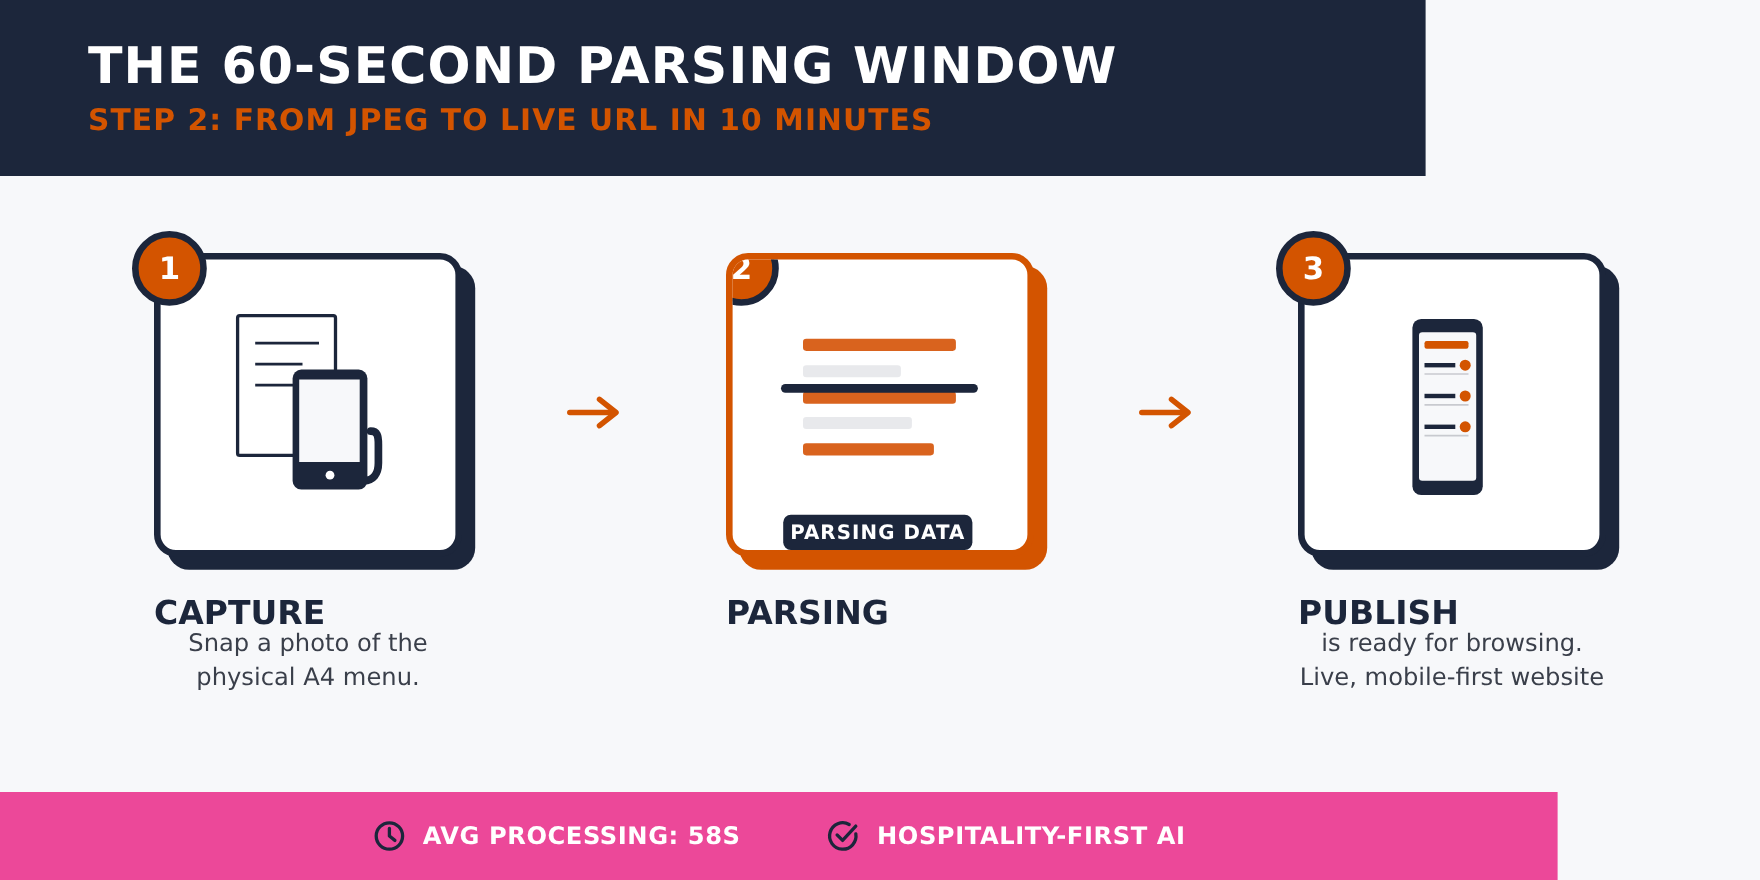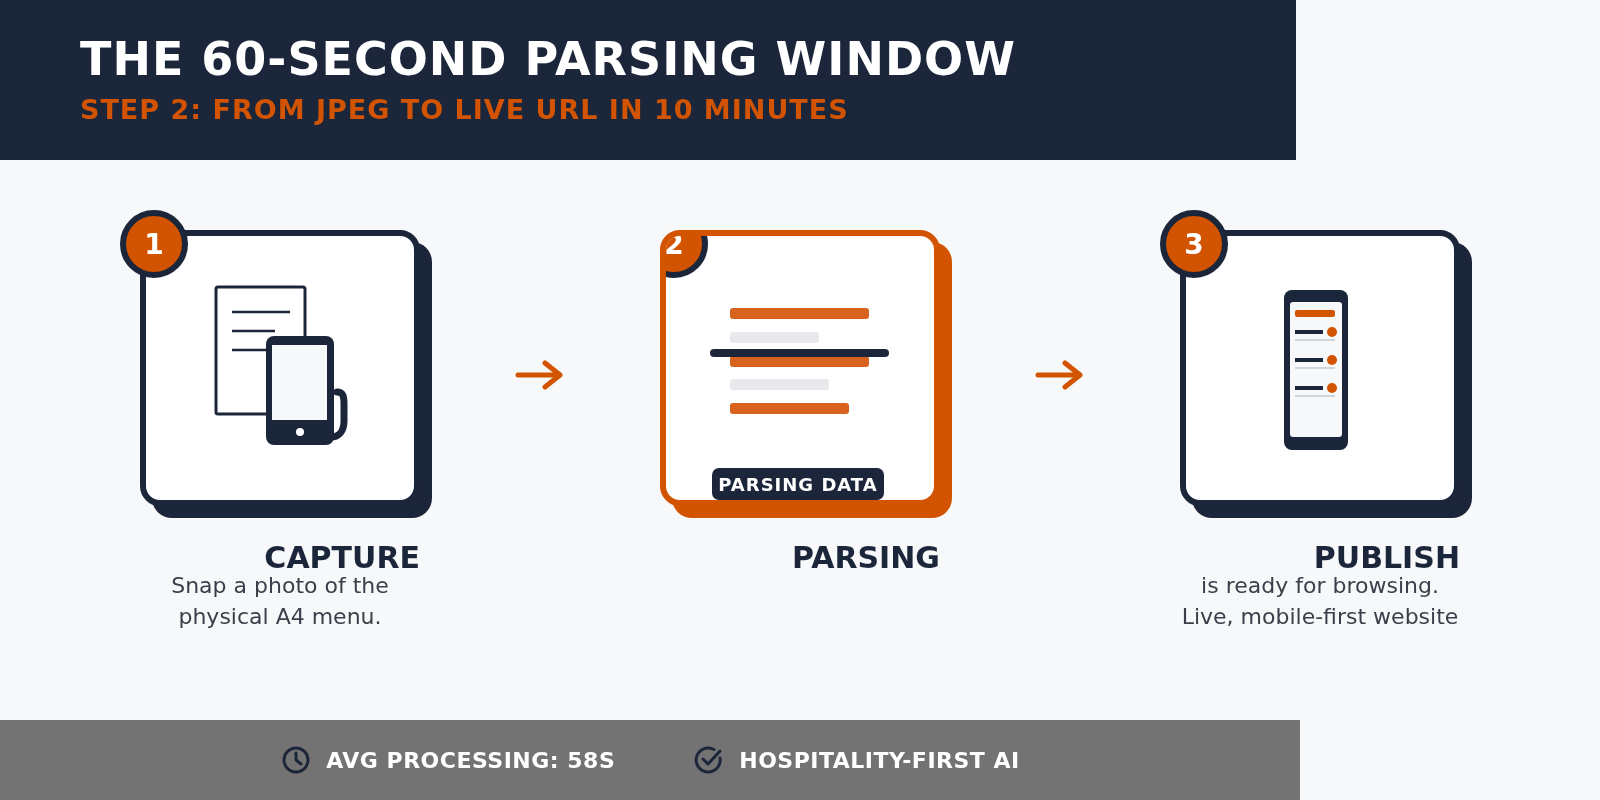--- a/index.html
+++ b/index.html
@@ -12,28 +12,28 @@
 
   .step { position: absolute; top: 230px; width: 280px; }
   .card-shadow { position: absolute; left: 12px; top: 12px; width: 280px; height: 276px; border-radius: 20px; background: #1c263b; }
   .card { position: absolute; left: 0; top: 0; width: 280px; height: 276px; border-radius: 20px; background: #ffffff; border: 6px solid #1c263b; overflow: hidden; }
   .step.active .card-shadow { background: #d35400; }
   .step.active .card { border-color: #d35400; }
 
   .badge { position: absolute; left: -20px; top: -20px; width: 68px; height: 68px; border-radius: 50%; background: #d35400; border: 6px solid #1c263b; color: #fff; font-size: 28px; font-weight: bold; display: flex; align-items: center; justify-content: center; z-index: 3; }
   .step.active .badge { left: -20px; top: -20px; z-index: 1; }
 
-  .step-label { position: absolute; top: 310px; left: 0; width: 280px; text-align: right; font-size: 30px; font-weight: bold; color: #1c263b; }
+  .step-label { position: absolute; top: 310px; left: 0; width: 280px; text-align: left; font-size: 30px; font-weight: bold; color: #1c263b; }
   .step-desc { position: absolute; top: 340px; left: -40px; width: 360px; text-align: center; font-size: 22px; line-height: 31px; color: #3a3f4a; }
 
   .arrow { position: absolute; top: 360px; width: 50px; height: 30px; }
 
   .parse-pill { position: absolute; left: 46px; top: 220px; width: 172px; height: 32px; background: #1c263b; border-radius: 7px; color: #fff; font-size: 18px; font-weight: bold; letter-spacing: 1px; display: flex; align-items: center; justify-content: center; margin-top: 12px; }
 
-  .footer { position: absolute; left: 0; top: 720px; width: 1300px; height: 80px; background: #737373; display: flex; align-items: center; justify-content: center; gap: 78px; }
+  .footer { position: absolute; left: 0; top: 720px; width: 1416px; height: 80px; background: #ec4899; display: flex; align-items: center; justify-content: center; gap: 78px; }
   .footer-item { display: flex; align-items: center; gap: 14px; color: #ffffff; font-size: 22px; font-weight: bold; letter-spacing: 0.5px; white-space: nowrap; }
   .footer-item svg { width: 32px; height: 32px; }
 </style>
 </head>
 <body>
 
 <div class="header">
   <div class="title">THE 60-SECOND PARSING WINDOW</div>
   <div class="subtitle">STEP 2: FROM JPEG TO LIVE URL IN 10 MINUTES</div>
 </div>

